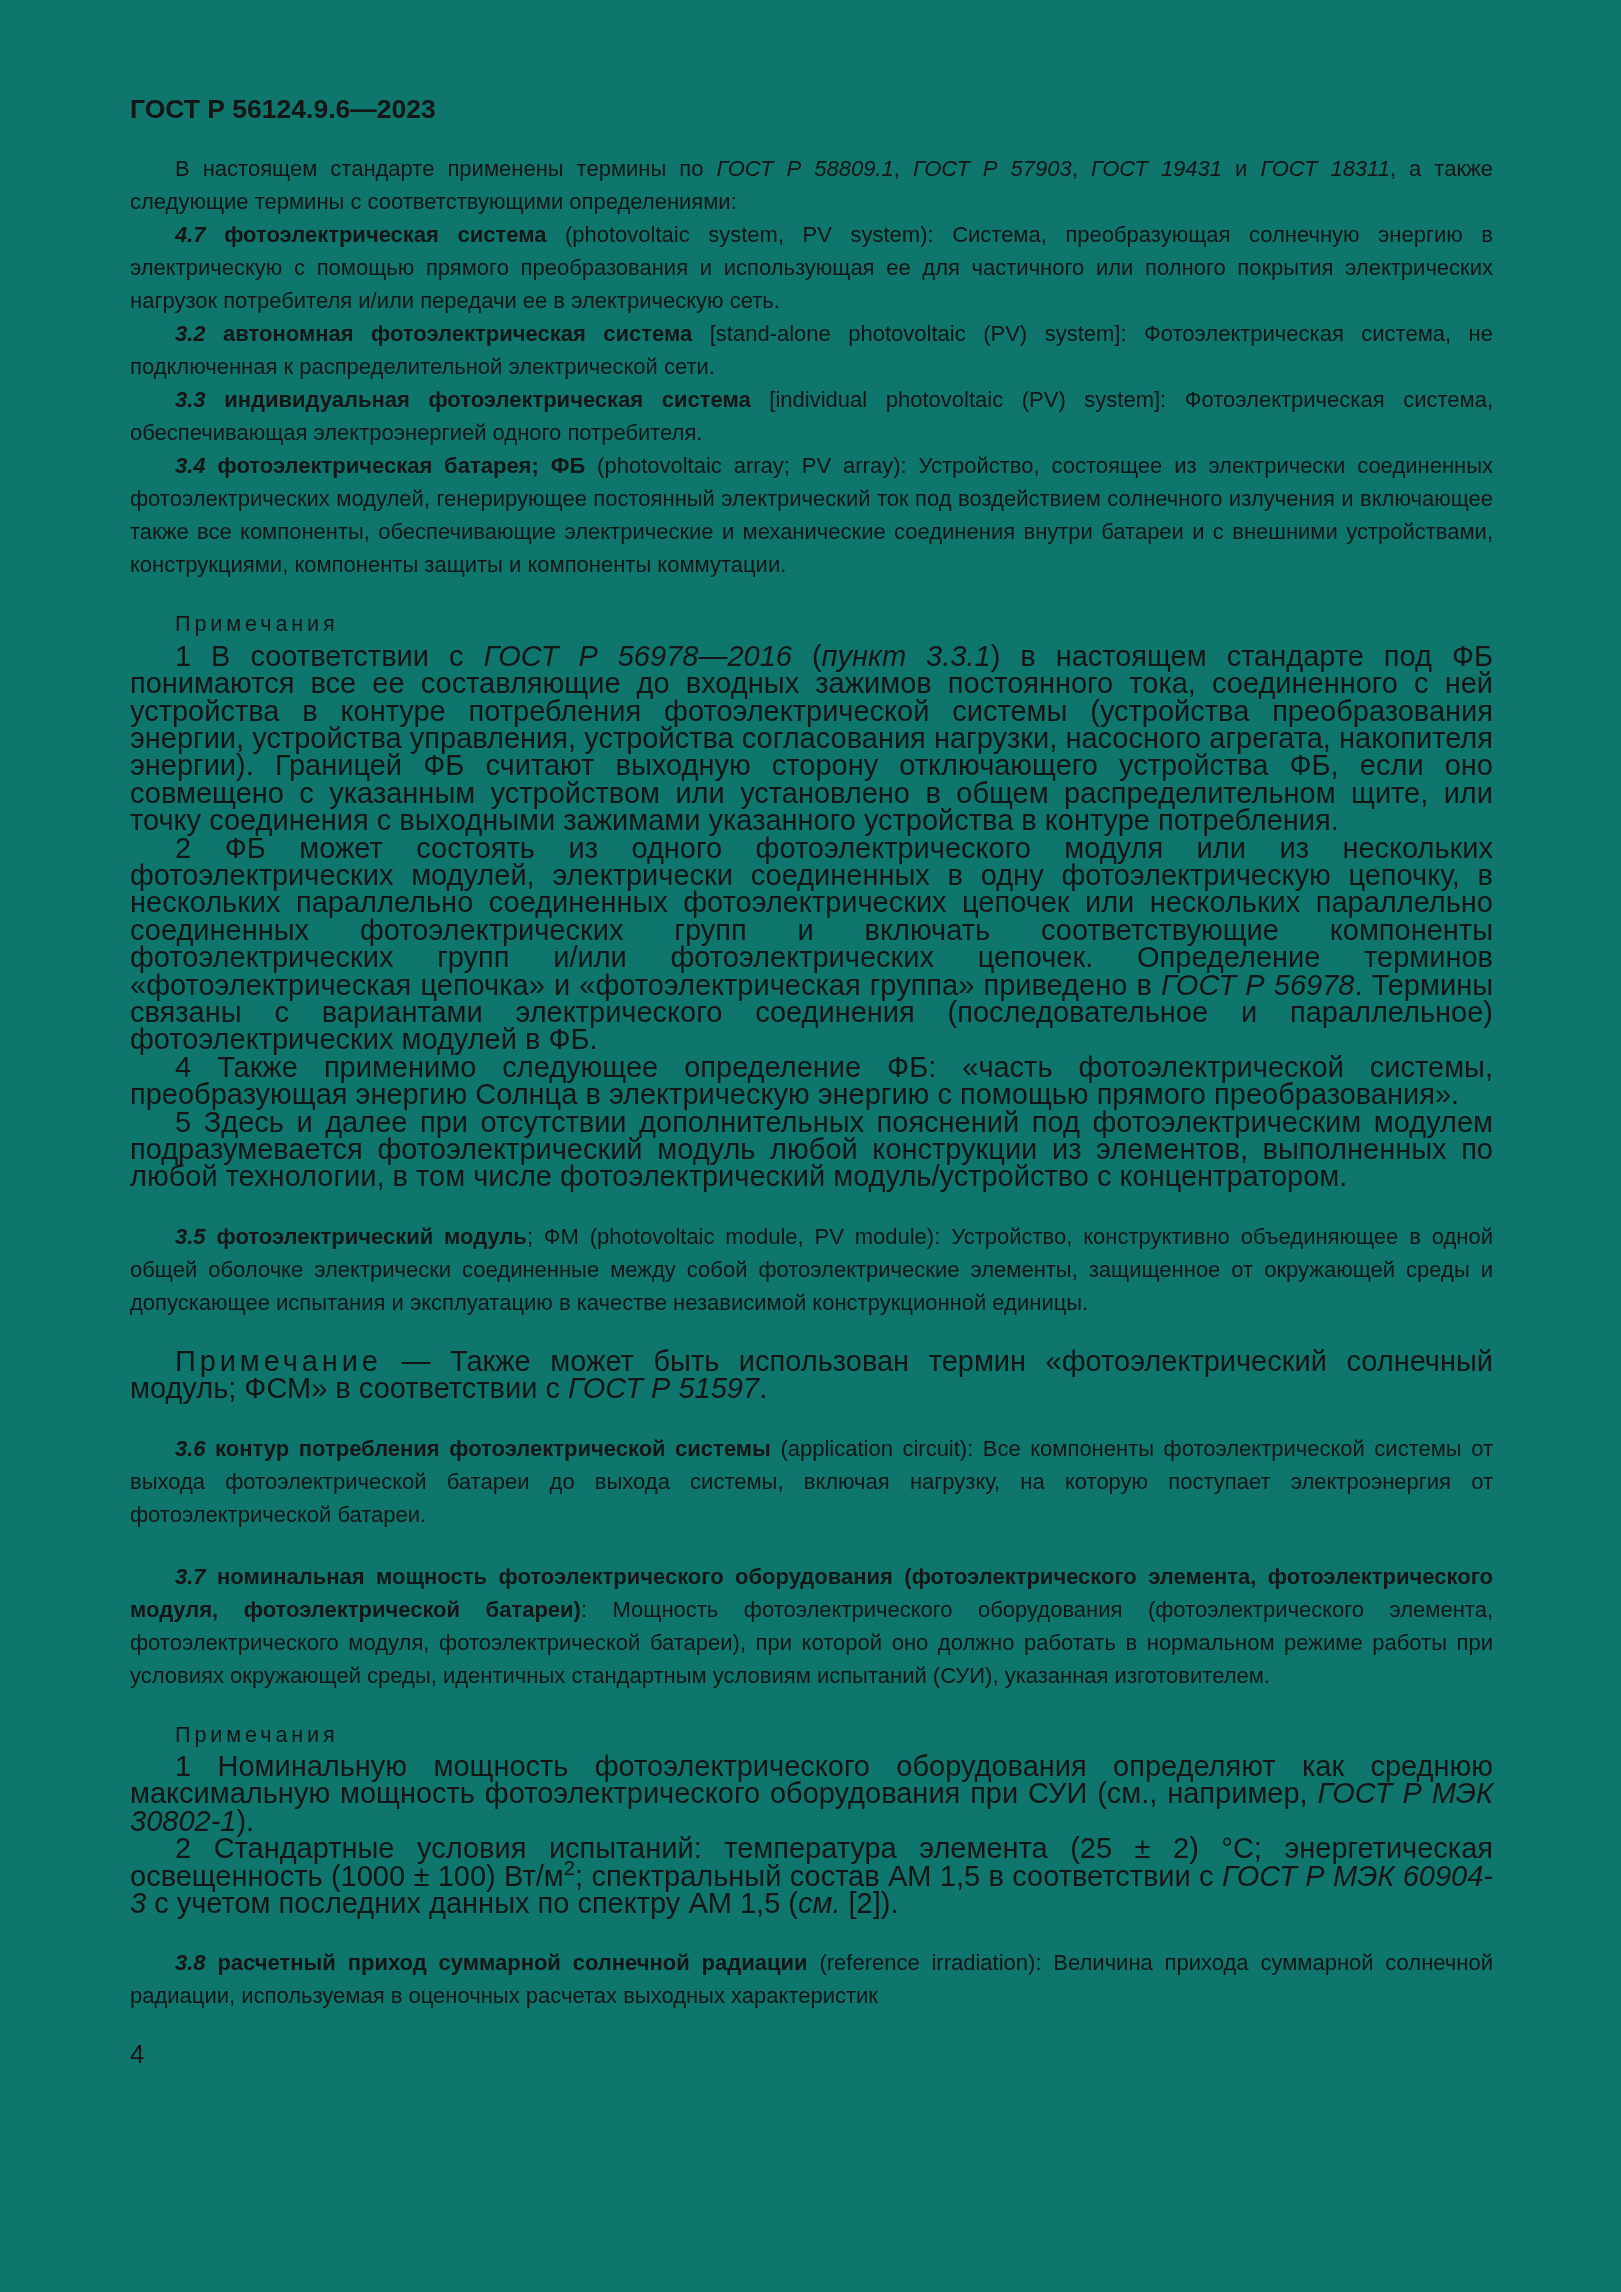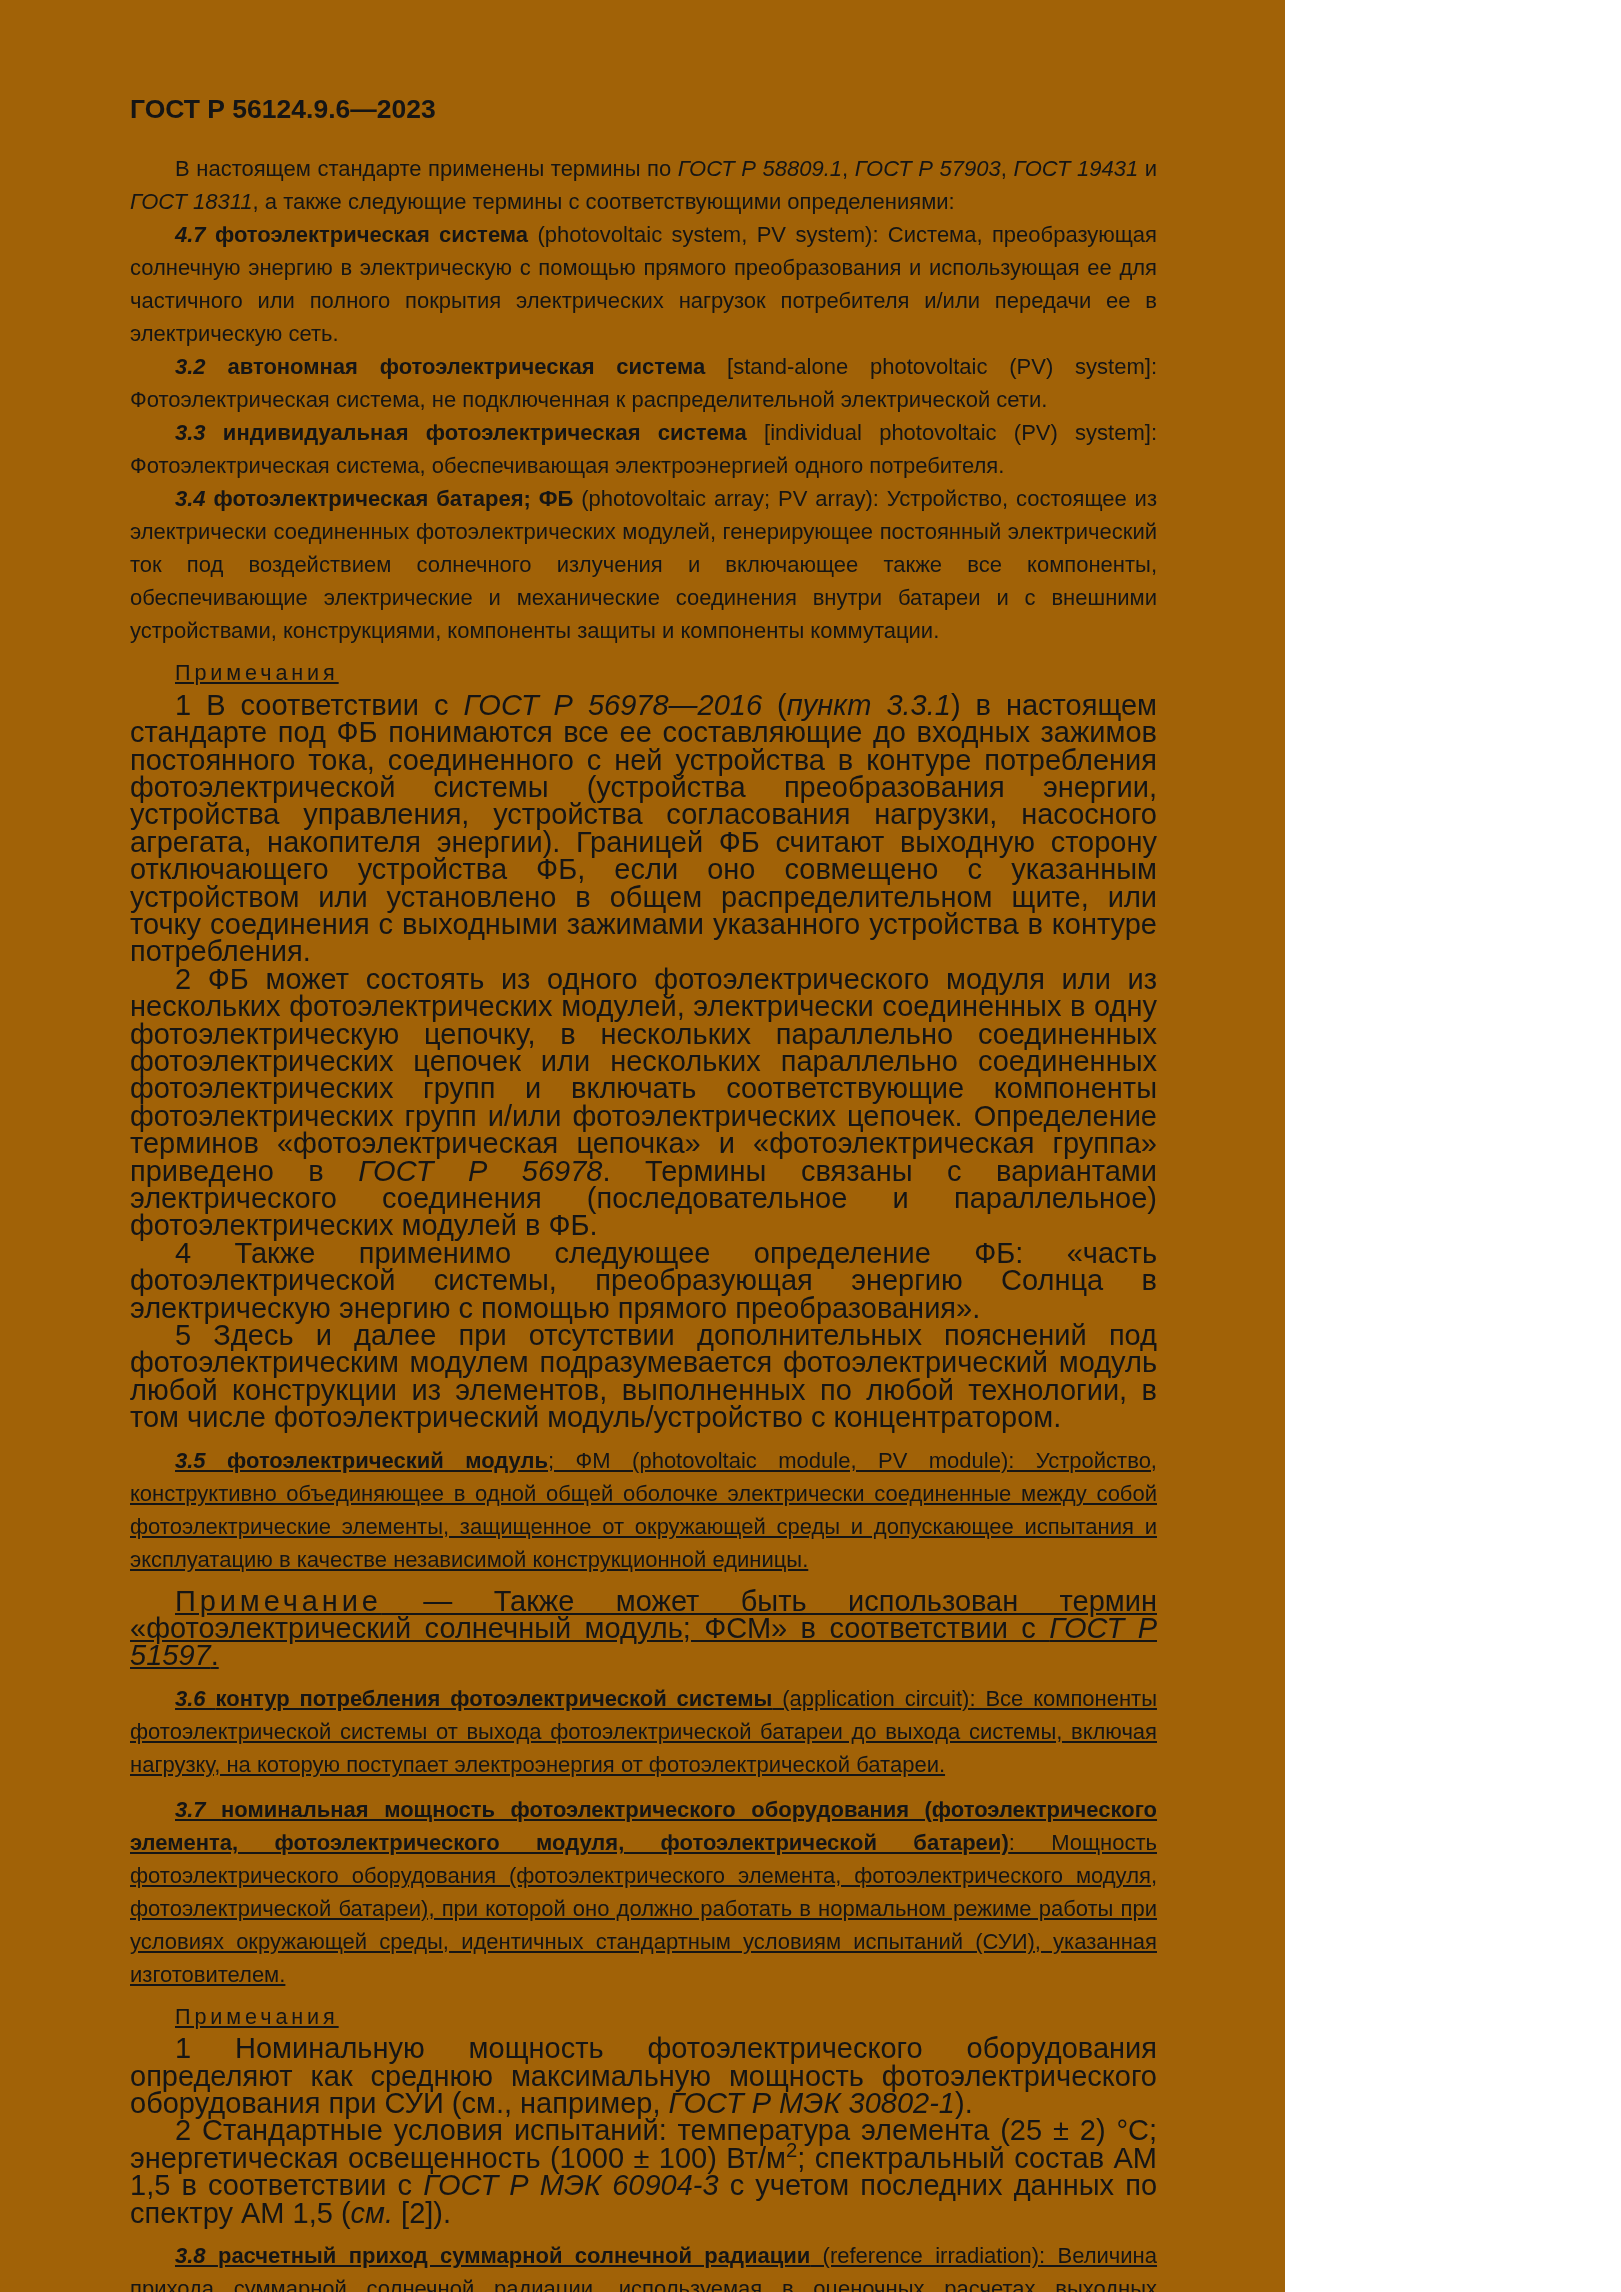--- a/index.html
+++ b/index.html
@@ -2,24 +2,24 @@
 <html lang="ru"><head>
 <meta charset="utf-8">
 <style>
   html, body {
     margin: 0;
     padding: 0;
     background: #ffffff;
   }
   .page {
     position: relative;
-    width: 1285px;
+    width: 1621px;
     height: 2293px;
     box-sizing: border-box;
-    background: #a16207;
+    background: #0f766e;
     color: #151515;
     font-family: "Liberation Sans", sans-serif;
     padding: 94px 128px 0 130px;
     overflow: hidden;
   }
   .doc-header {
     font-size: 26.5px;
     font-weight: bold;
     margin-bottom: 27.4px;
   }
@@ -42,21 +42,21 @@
     text-indent: 45px;
     margin-top: 13.7px;
     margin-bottom: 4.9px;
   }
   .blk-note {
     font-size: 29px;
     line-height: 27.4px;
     text-align: justify;
     text-indent: 45px;
   }
-  .gap { margin-top: 12px; text-decoration: underline; }
+  .gap { margin-top: 29px; }
   .seg-b { font-weight: bold; }
   .seg-i { font-style: italic; }
   .seg-bi { font-weight: bold; font-style: italic; }
   .seg-sp { letter-spacing: 3.9px; }
   sup { font-size: 0.7em; line-height: 0; }
   .doc-footer {
     font-size: 25.5px;
     margin-top: 27.4px;
     padding-bottom: 39px;
   }

